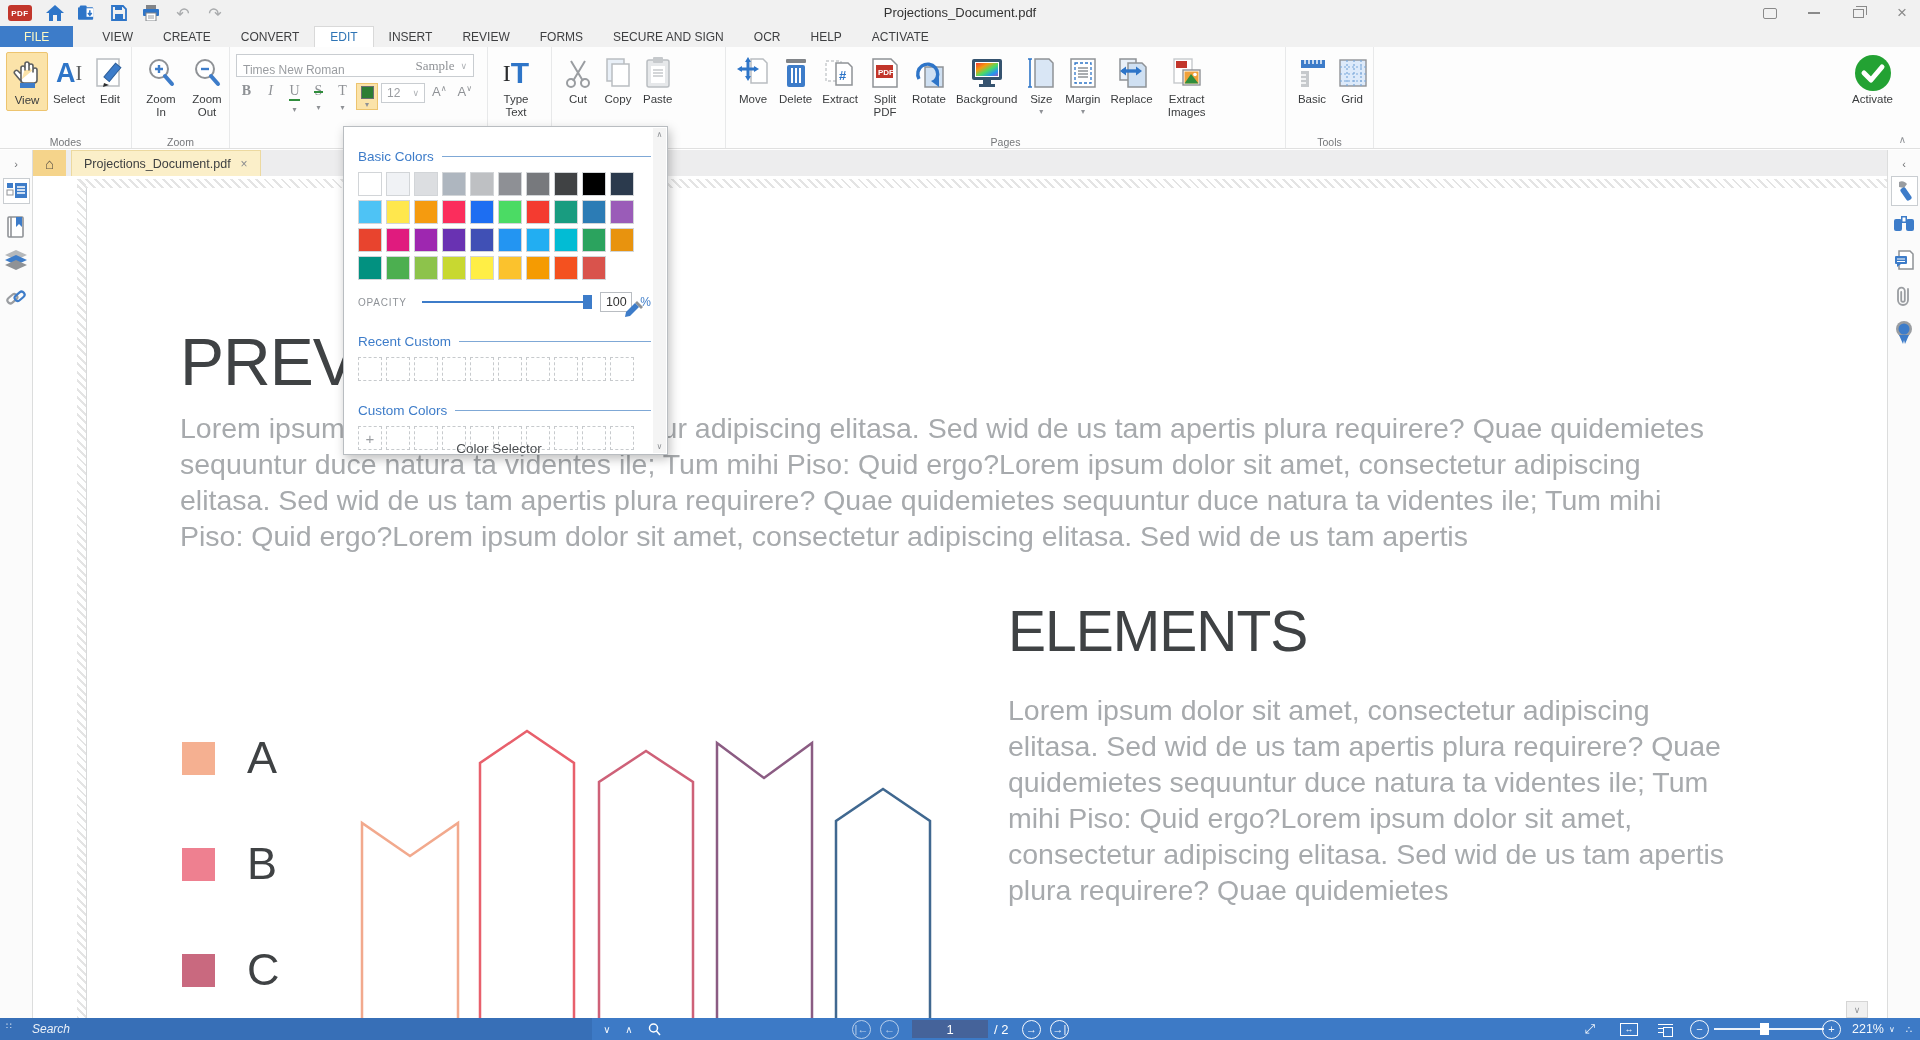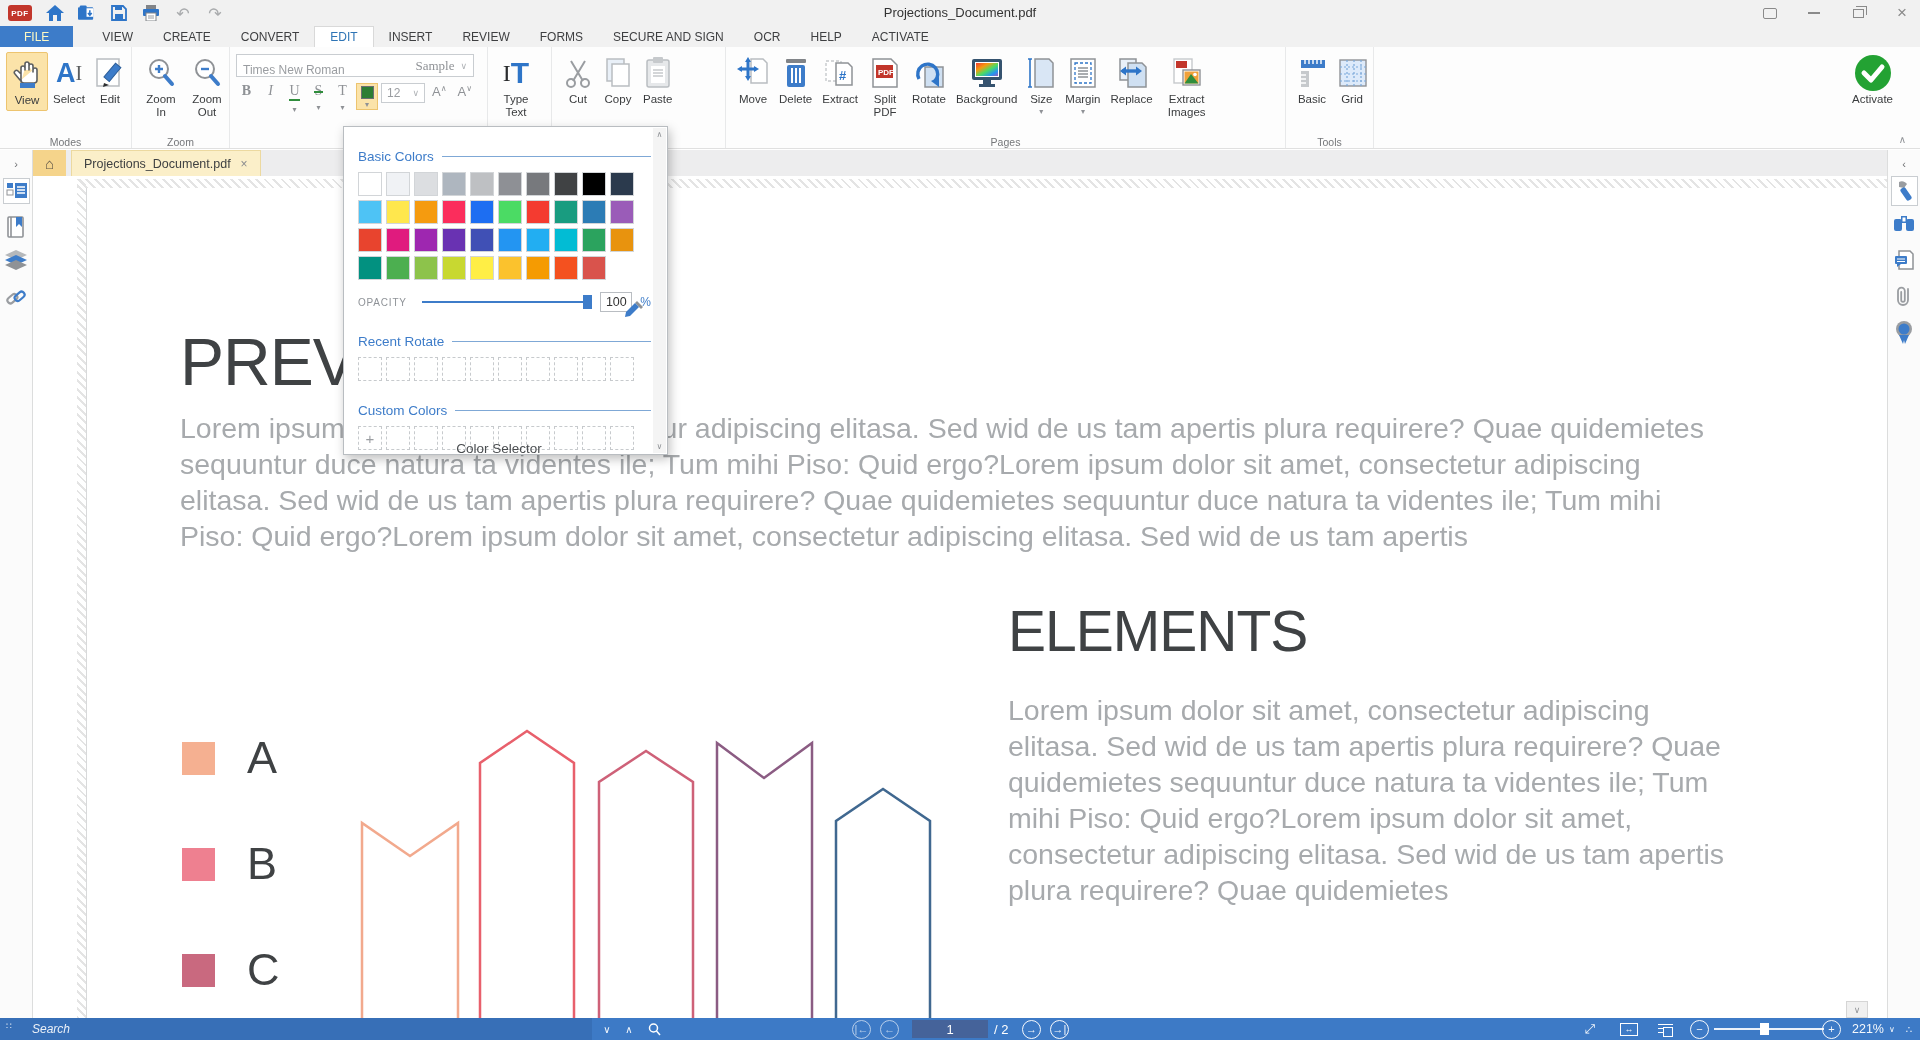--- a/index.html
+++ b/index.html
@@ -668,21 +668,21 @@
     </span>
     <div class="oprow">
       <span class="oplabel">OPACITY</span>
       <span class="optrack">
           <span class="ophandle"></span>
         </span>
       <span class="opval">100</span>
       <span class="oppct">%</span>
     </div>
     <div class="csec">
-        <span>Recent Rotate</span>
+        <span>Recent Custom</span>
       </div>
     <div class="swgrid">
         <div class="sw dash"></div>
         <div class="sw dash"></div>
         <div class="sw dash"></div>
         <div class="sw dash"></div>
         <div class="sw dash"></div>
         <div class="sw dash"></div>
         <div class="sw dash"></div>
         <div class="sw dash"></div>

